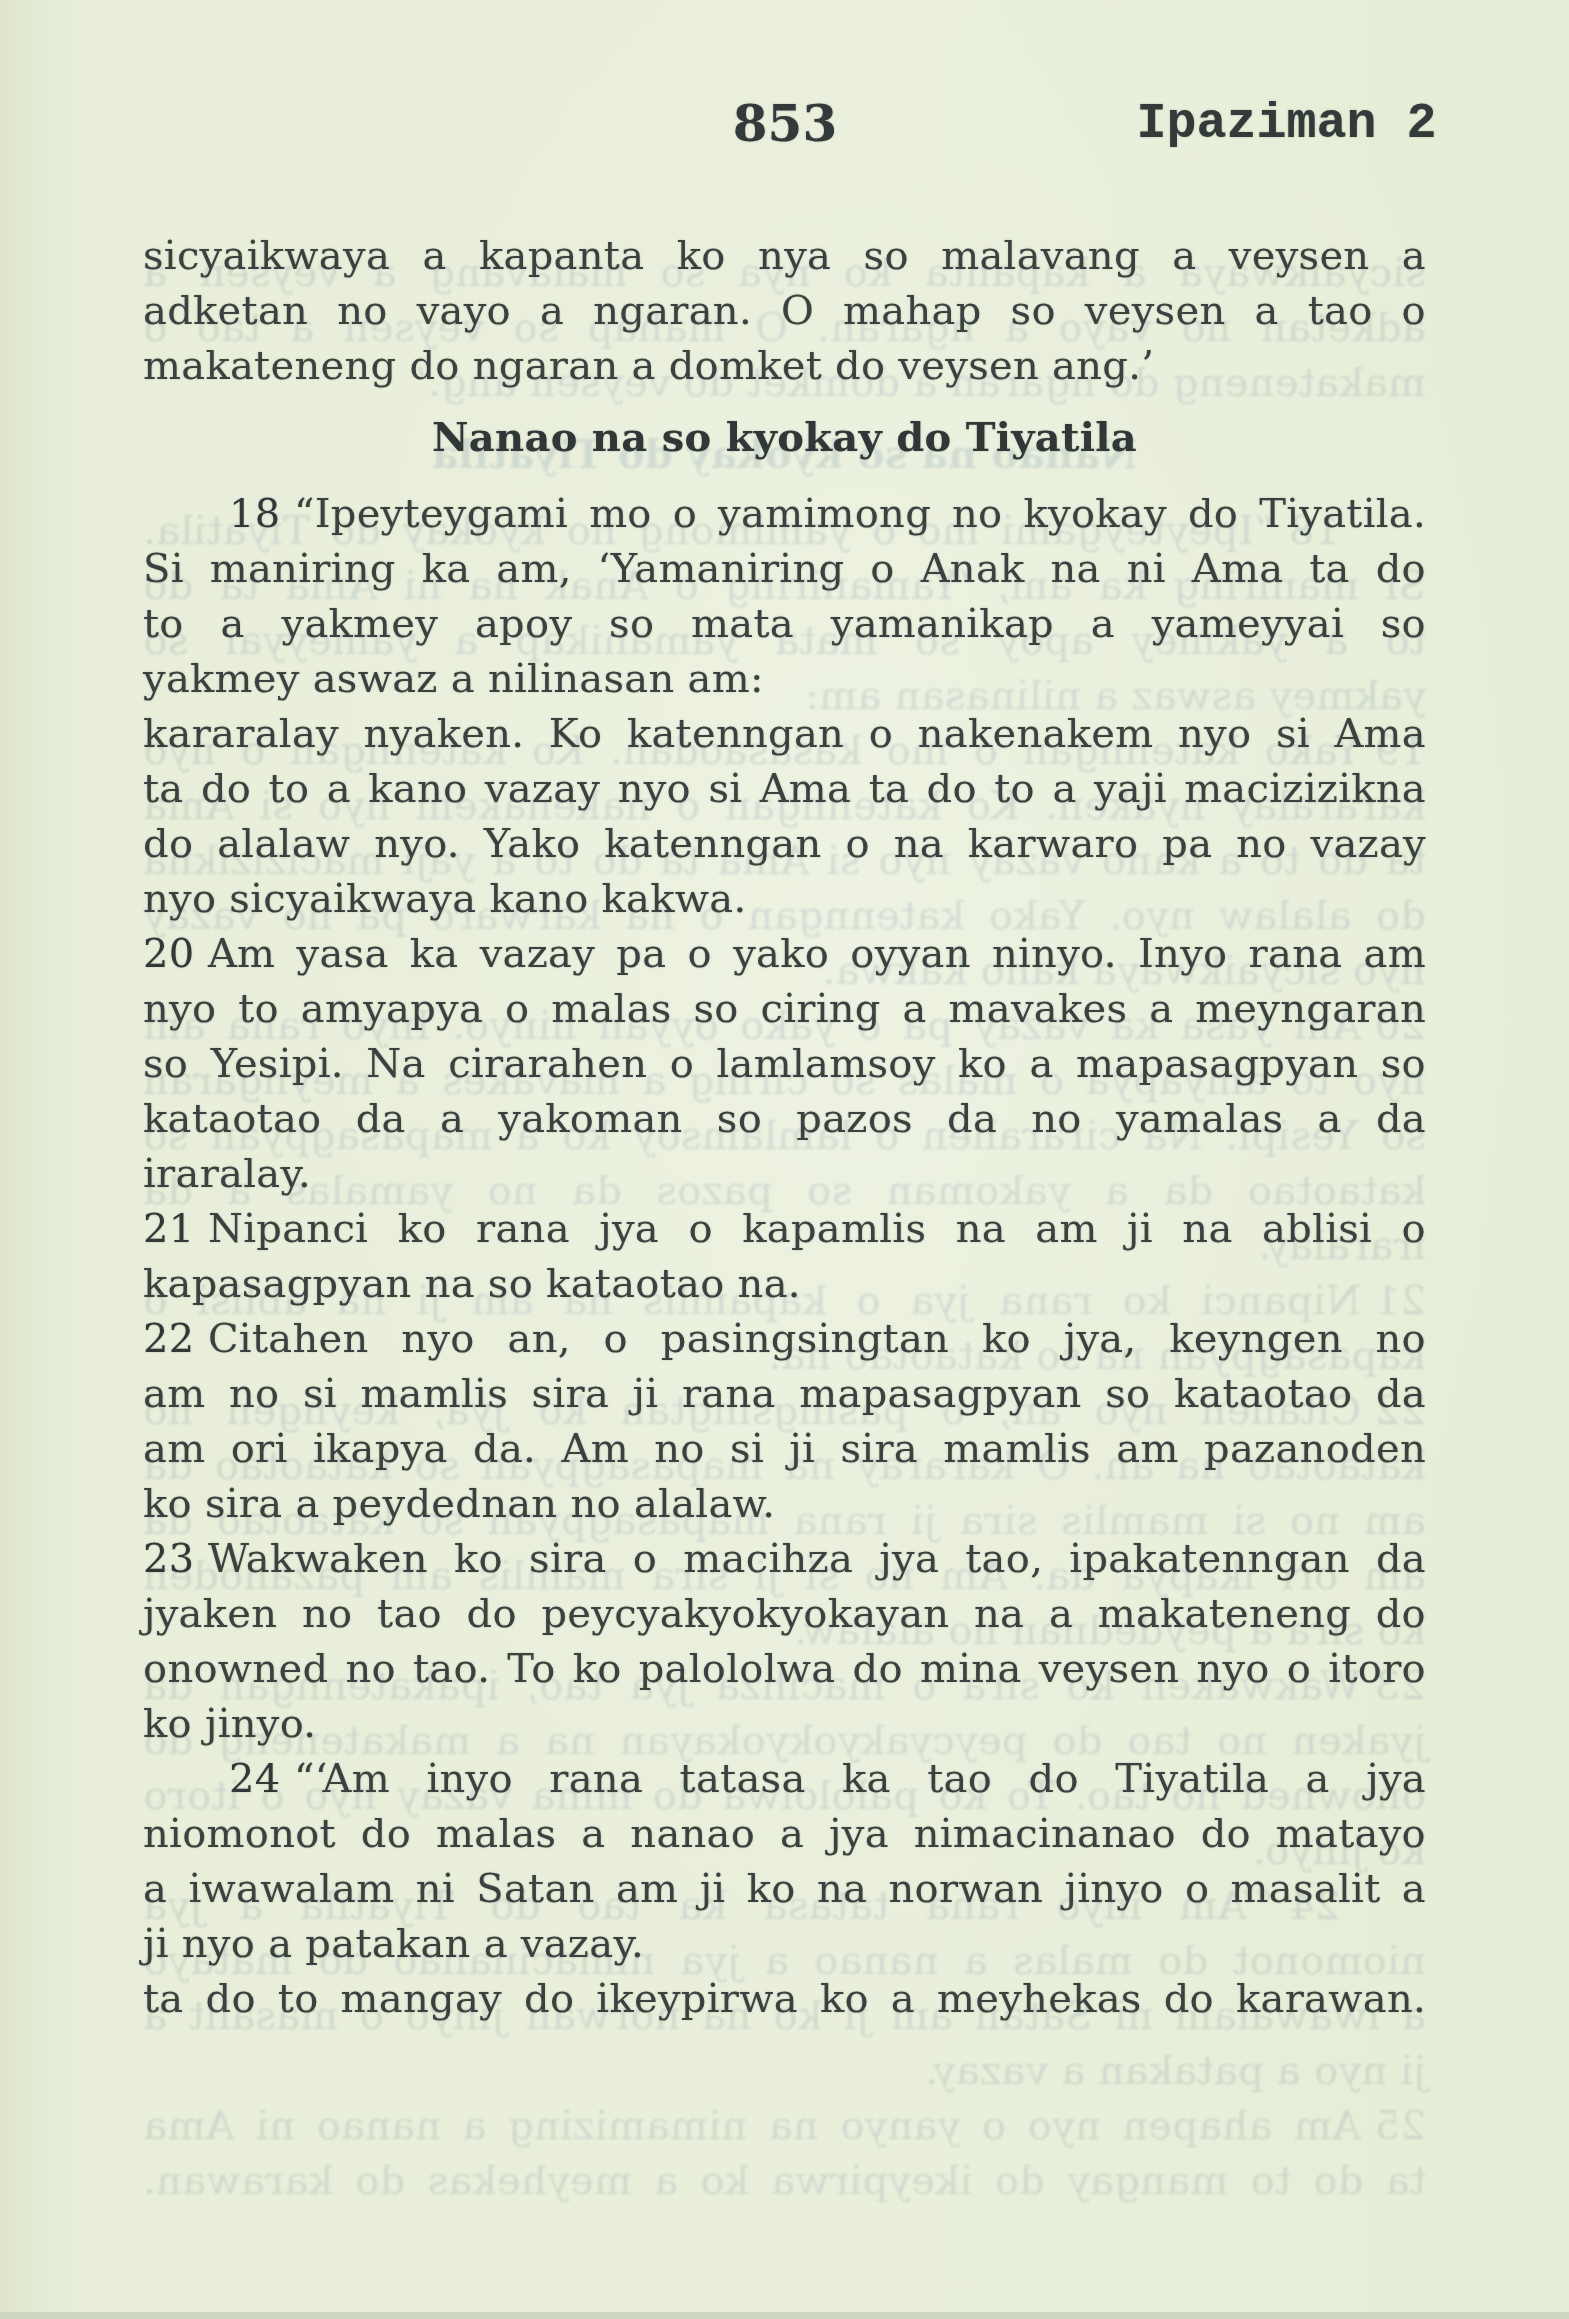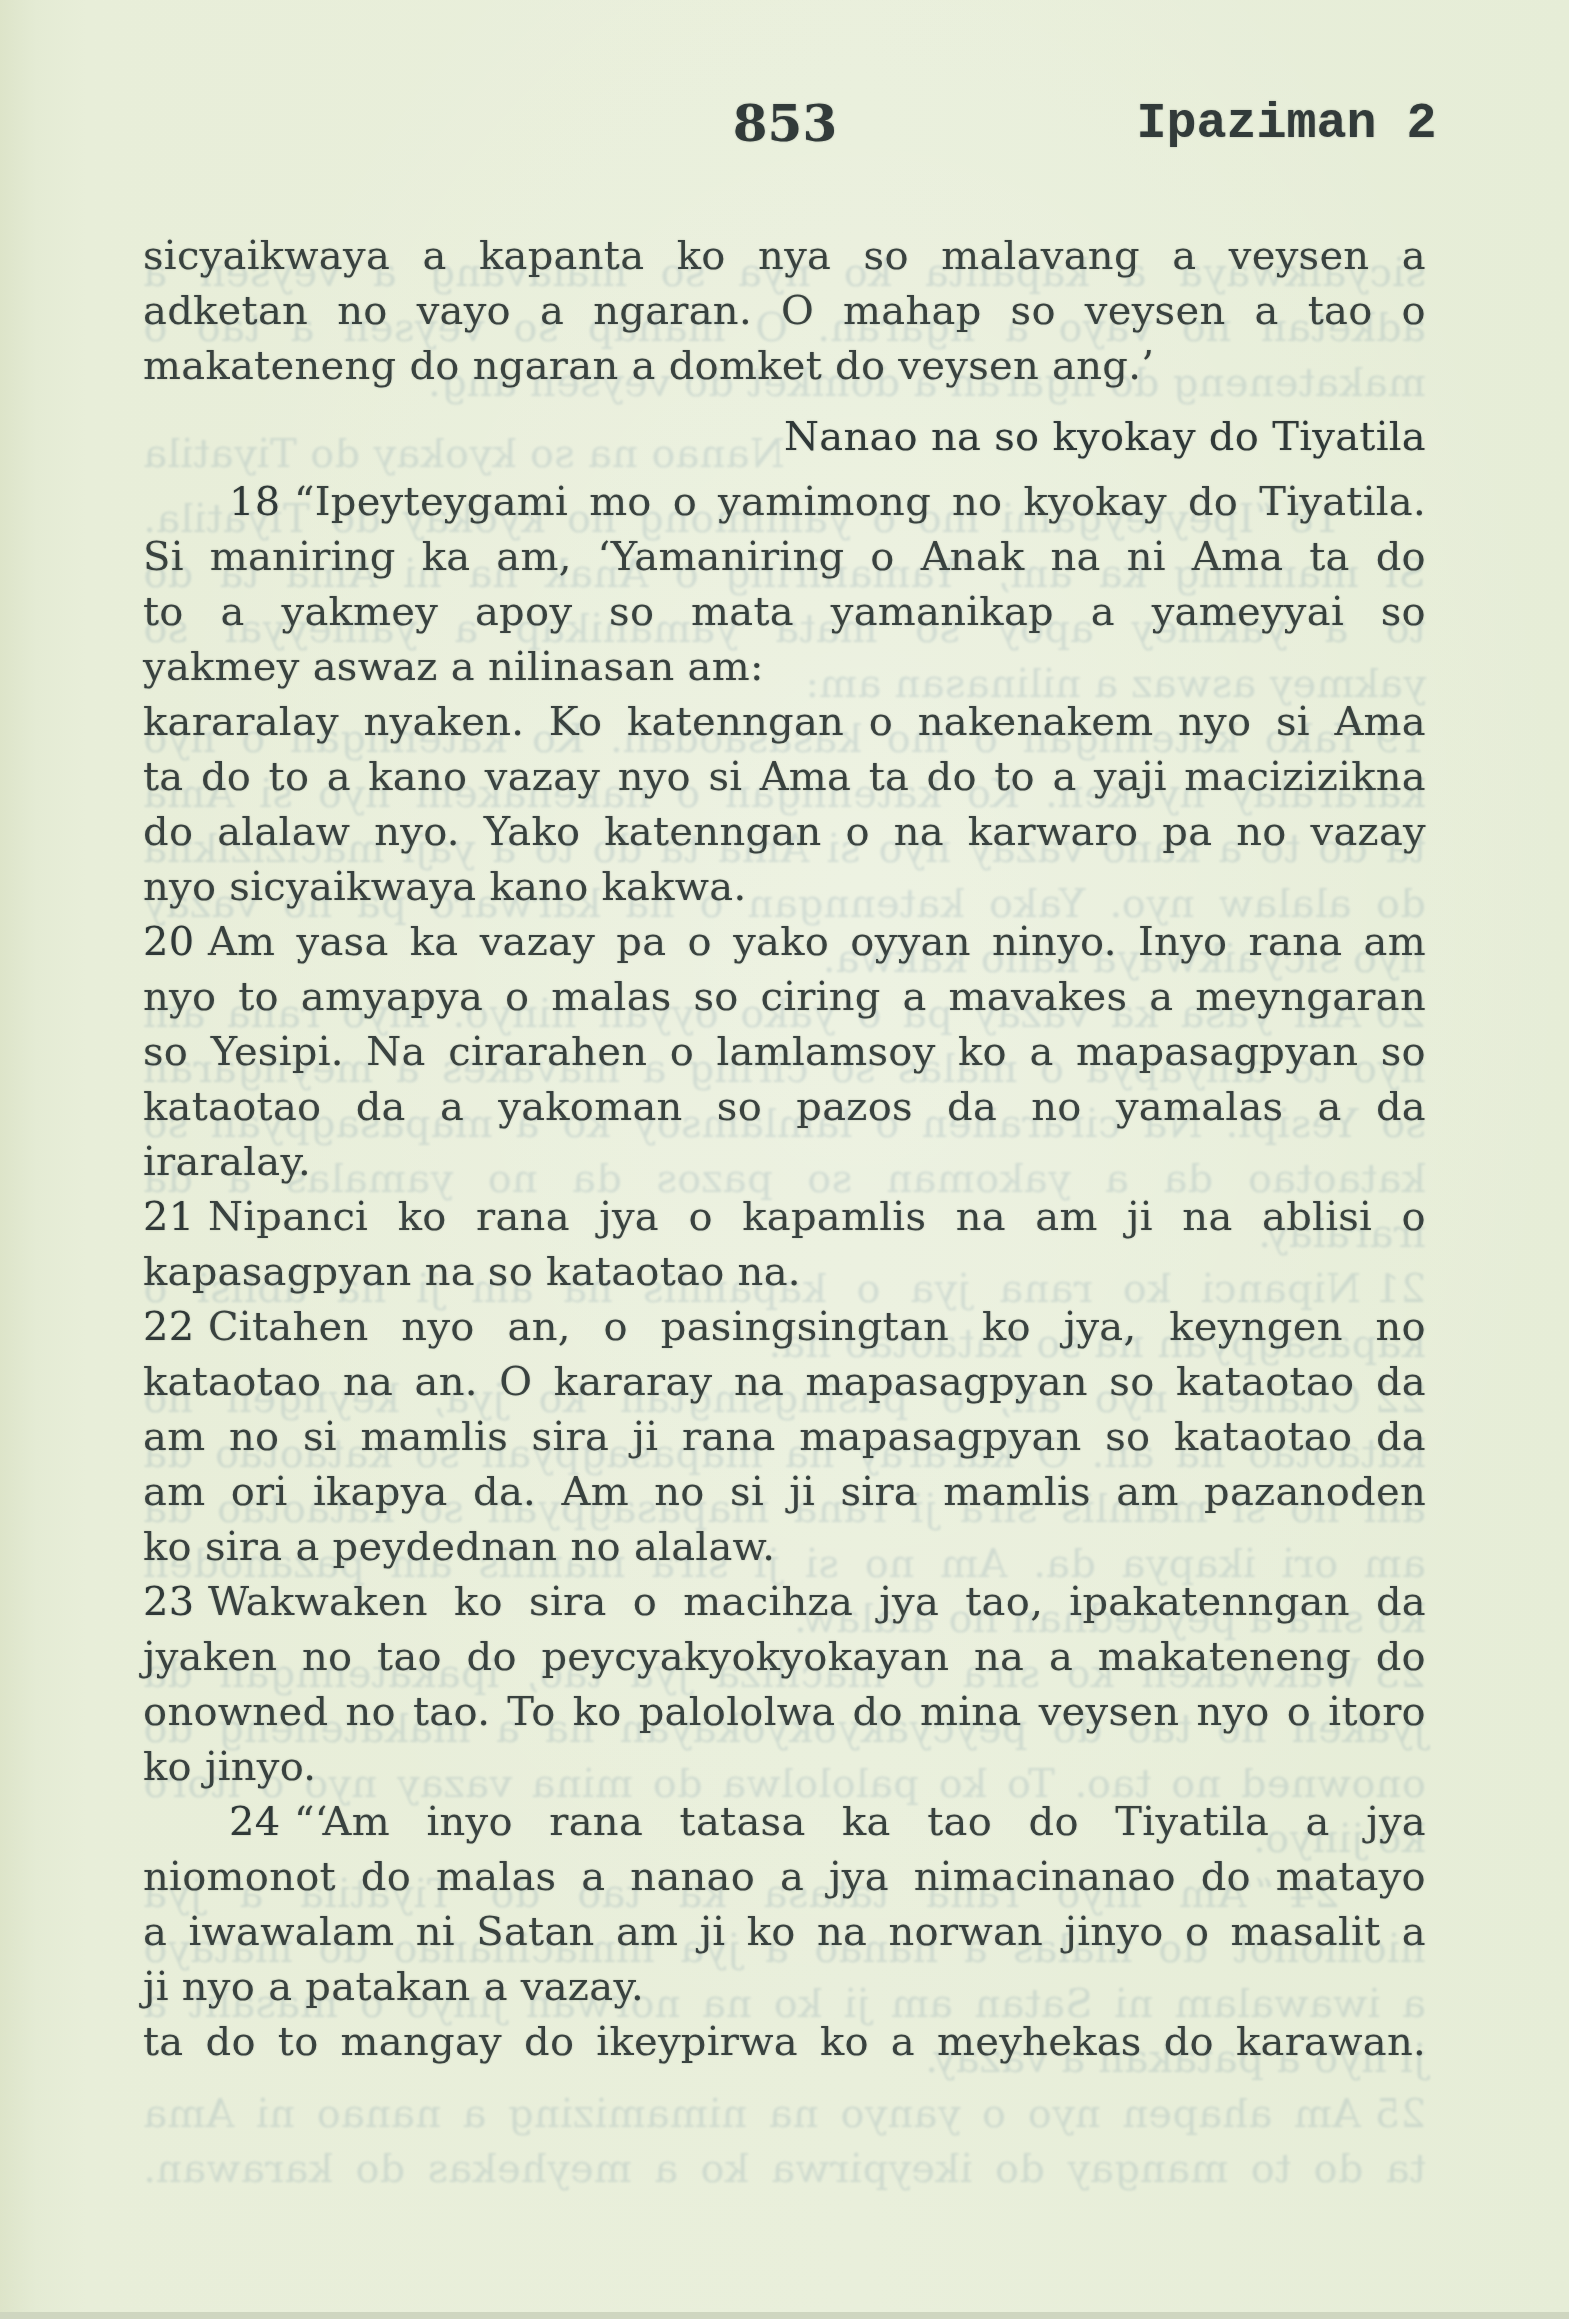--- a/index.html
+++ b/index.html
@@ -23,22 +23,22 @@
   .bodytext{
     position:absolute;left:143px;width:1283px;top:228px;
     font-size:40px;line-height:55px;letter-spacing:0.3px;
     text-shadow:0 0 1.9px rgba(57,66,63,0.30);
   }
   .line{min-height:55px;}
   .just{text-align:justify;text-align-last:justify;}
   .indent{padding-left:86px;}
   .vnum{font-weight:400;margin-right:13.4px;color:#303938;}
   .heading{
-    text-align:right;font-weight:400;color:#2f3837;
-    margin-top:16.3px;margin-bottom:10px;
+    text-align:center;font-weight:700;color:#2f3837;
+    margin-top:16.3px;margin-bottom:22px;
   }
   
   .bleed{
     position:absolute;left:143px;width:1283px;top:245px;
     font-size:40px;line-height:55px;letter-spacing:0.3px;
     transform:scaleX(-1);
     opacity:0.16;color:#4b7390;filter:blur(1.3px);
     text-shadow:none;pointer-events:none;
   }
   .bleed .vnum{color:inherit;}
@@ -105,21 +105,20 @@
       <div class="line just">do alalaw nyo. Yako katenngan o na karwaro pa no vazay</div>
       <div class="line">nyo sicyaikwaya kano kakwa.</div>
       <div class="line just"><span class="vnum">20</span>Am yasa ka vazay pa o yako oyyan ninyo. Inyo rana am</div>
       <div class="line just">nyo to amyapya o malas so ciring a mavakes a meyngaran</div>
       <div class="line just">so Yesipi. Na cirarahen o lamlamsoy ko a mapasagpyan so</div>
       <div class="line just">kataotao da a yakoman so pazos da no yamalas a da</div>
       <div class="line">iraralay.</div>
       <div class="line just"><span class="vnum">21</span>Nipanci ko rana jya o kapamlis na am ji na ablisi o</div>
       <div class="line">kapasagpyan na so kataotao na.</div>
       <div class="line just"><span class="vnum">22</span>Citahen nyo an, o pasingsingtan ko jya, keyngen no</div>
-      <div class="line just">kataotao na an. O kararay na mapasagpyan so kataotao da</div>
       <div class="line just">am no si mamlis sira ji rana mapasagpyan so kataotao da</div>
       <div class="line just">am ori ikapya da. Am no si ji sira mamlis am pazanoden</div>
       <div class="line">ko sira a peydednan no alalaw.</div>
       <div class="line just"><span class="vnum">23</span>Wakwaken ko sira o macihza jya tao, ipakatenngan da</div>
       <div class="line just">jyaken no tao do peycyakyokyokayan na a makateneng do</div>
       <div class="line just">onowned no tao. To ko palololwa do mina veysen nyo o itoro</div>
       <div class="line">ko jinyo.</div>
       <div class="line just indent"><span class="vnum">24</span>“‘Am inyo rana tatasa ka tao do Tiyatila a jya</div>
       <div class="line just">niomonot do malas a nanao a jya nimacinanao do matayo</div>
       <div class="line just">a iwawalam ni Satan am ji ko na norwan jinyo o masalit a</div>

